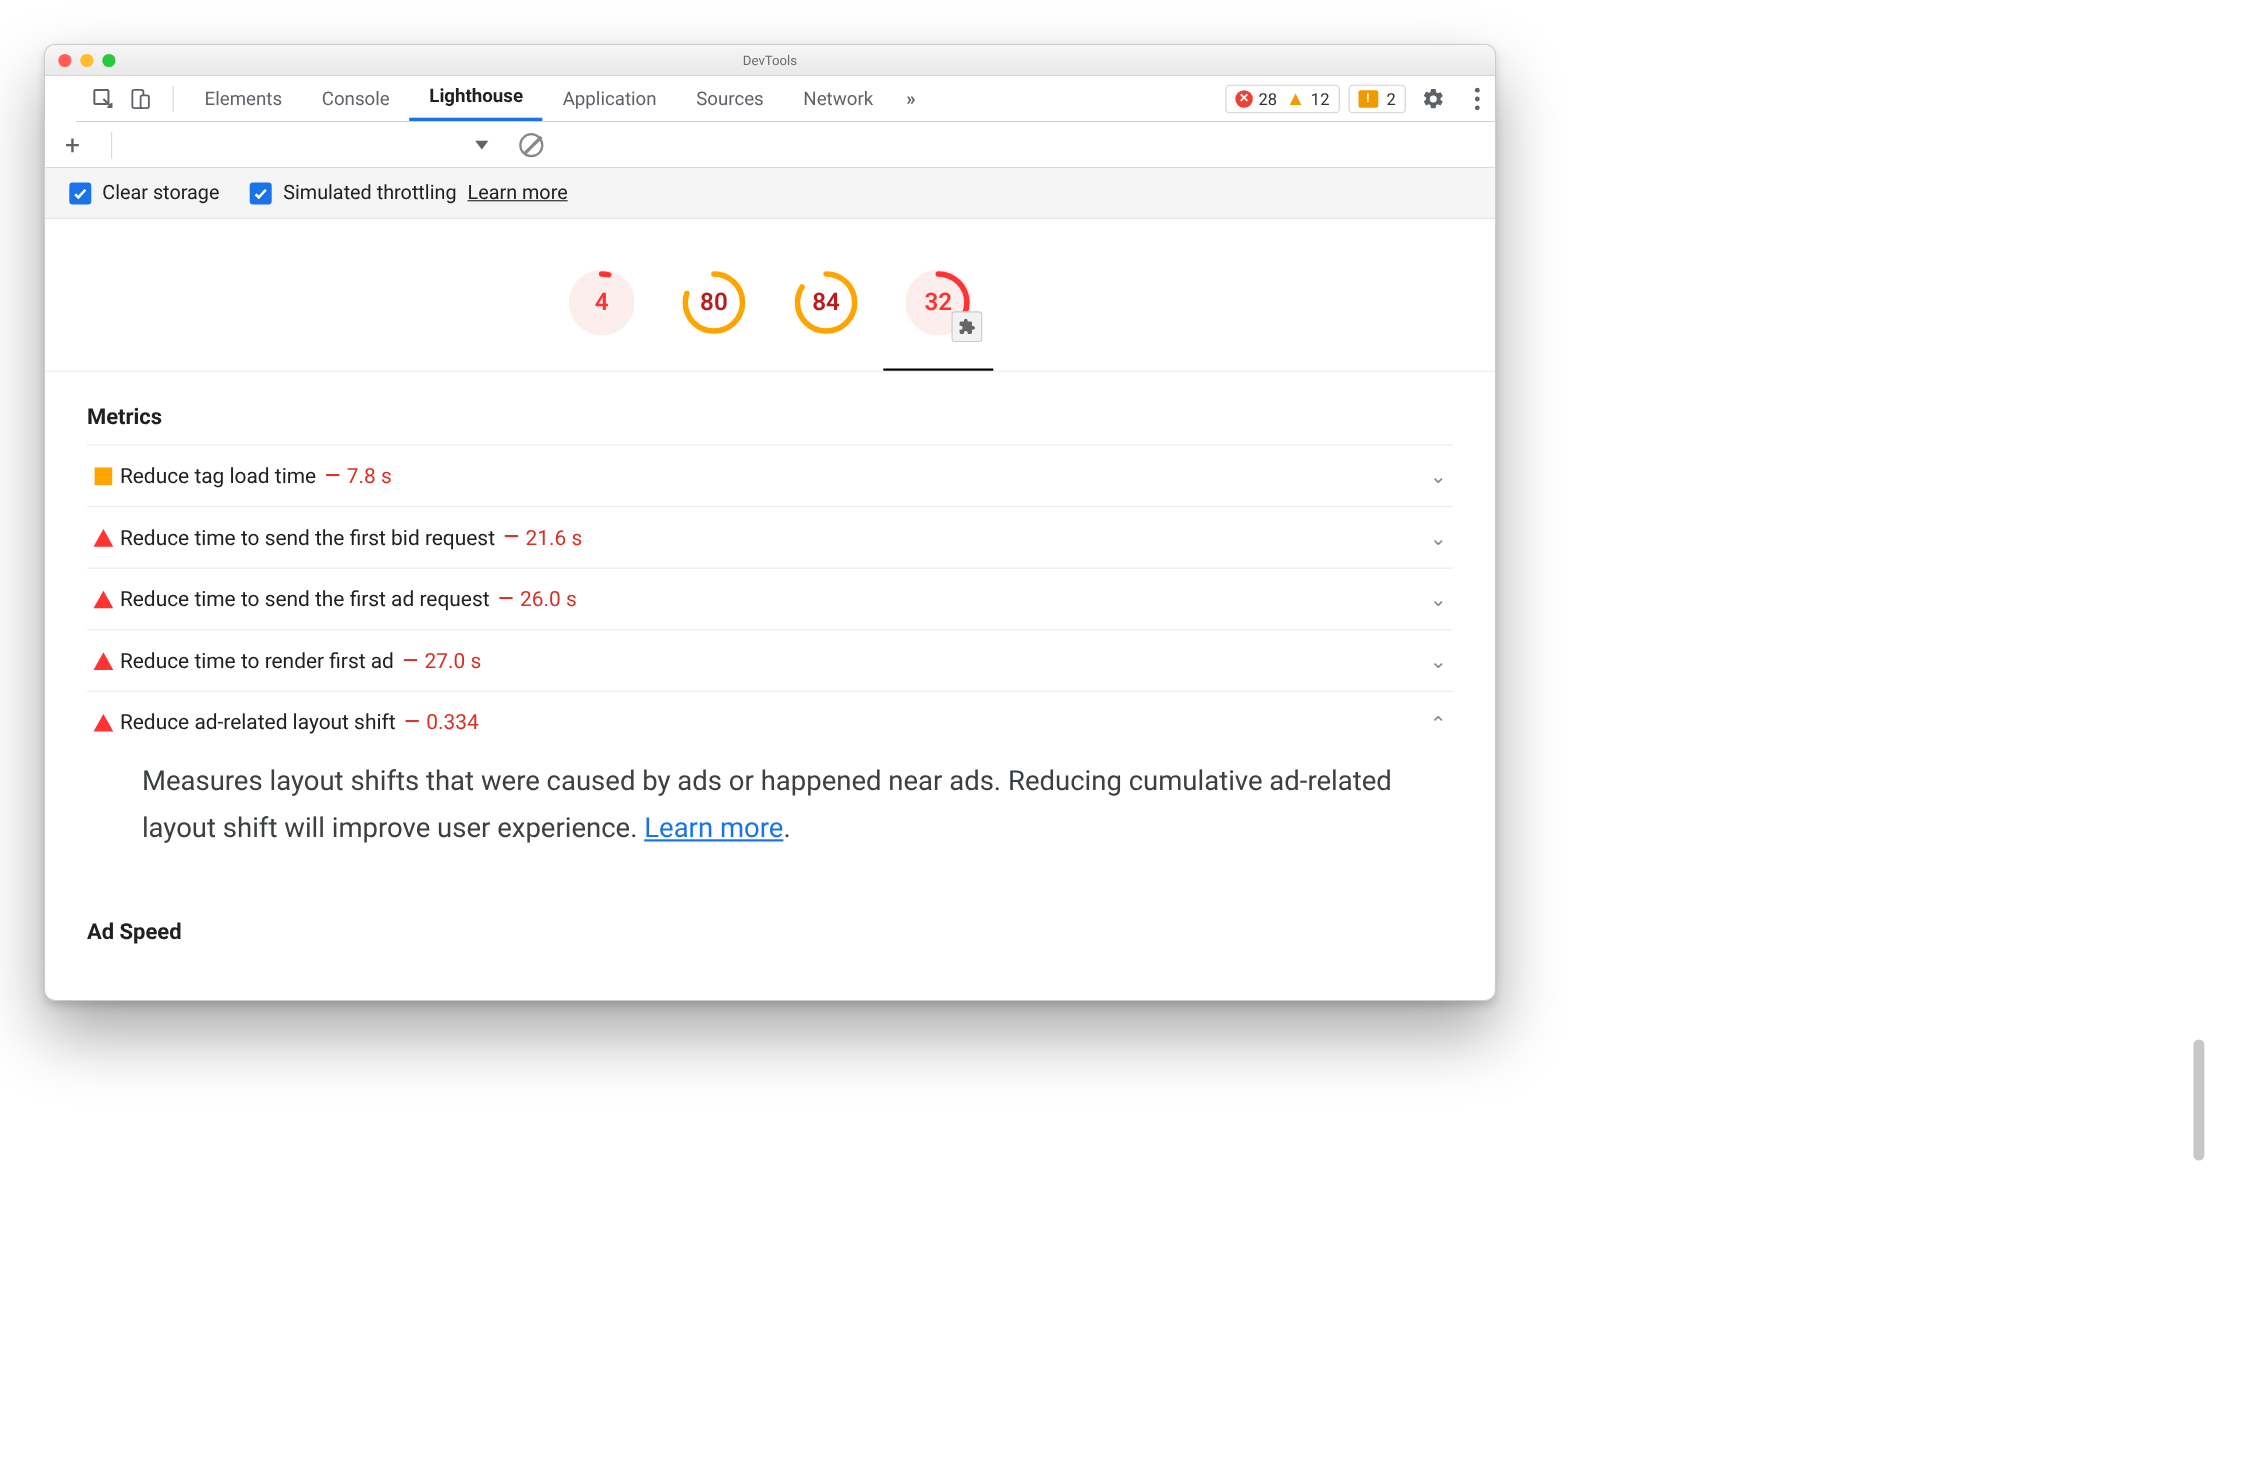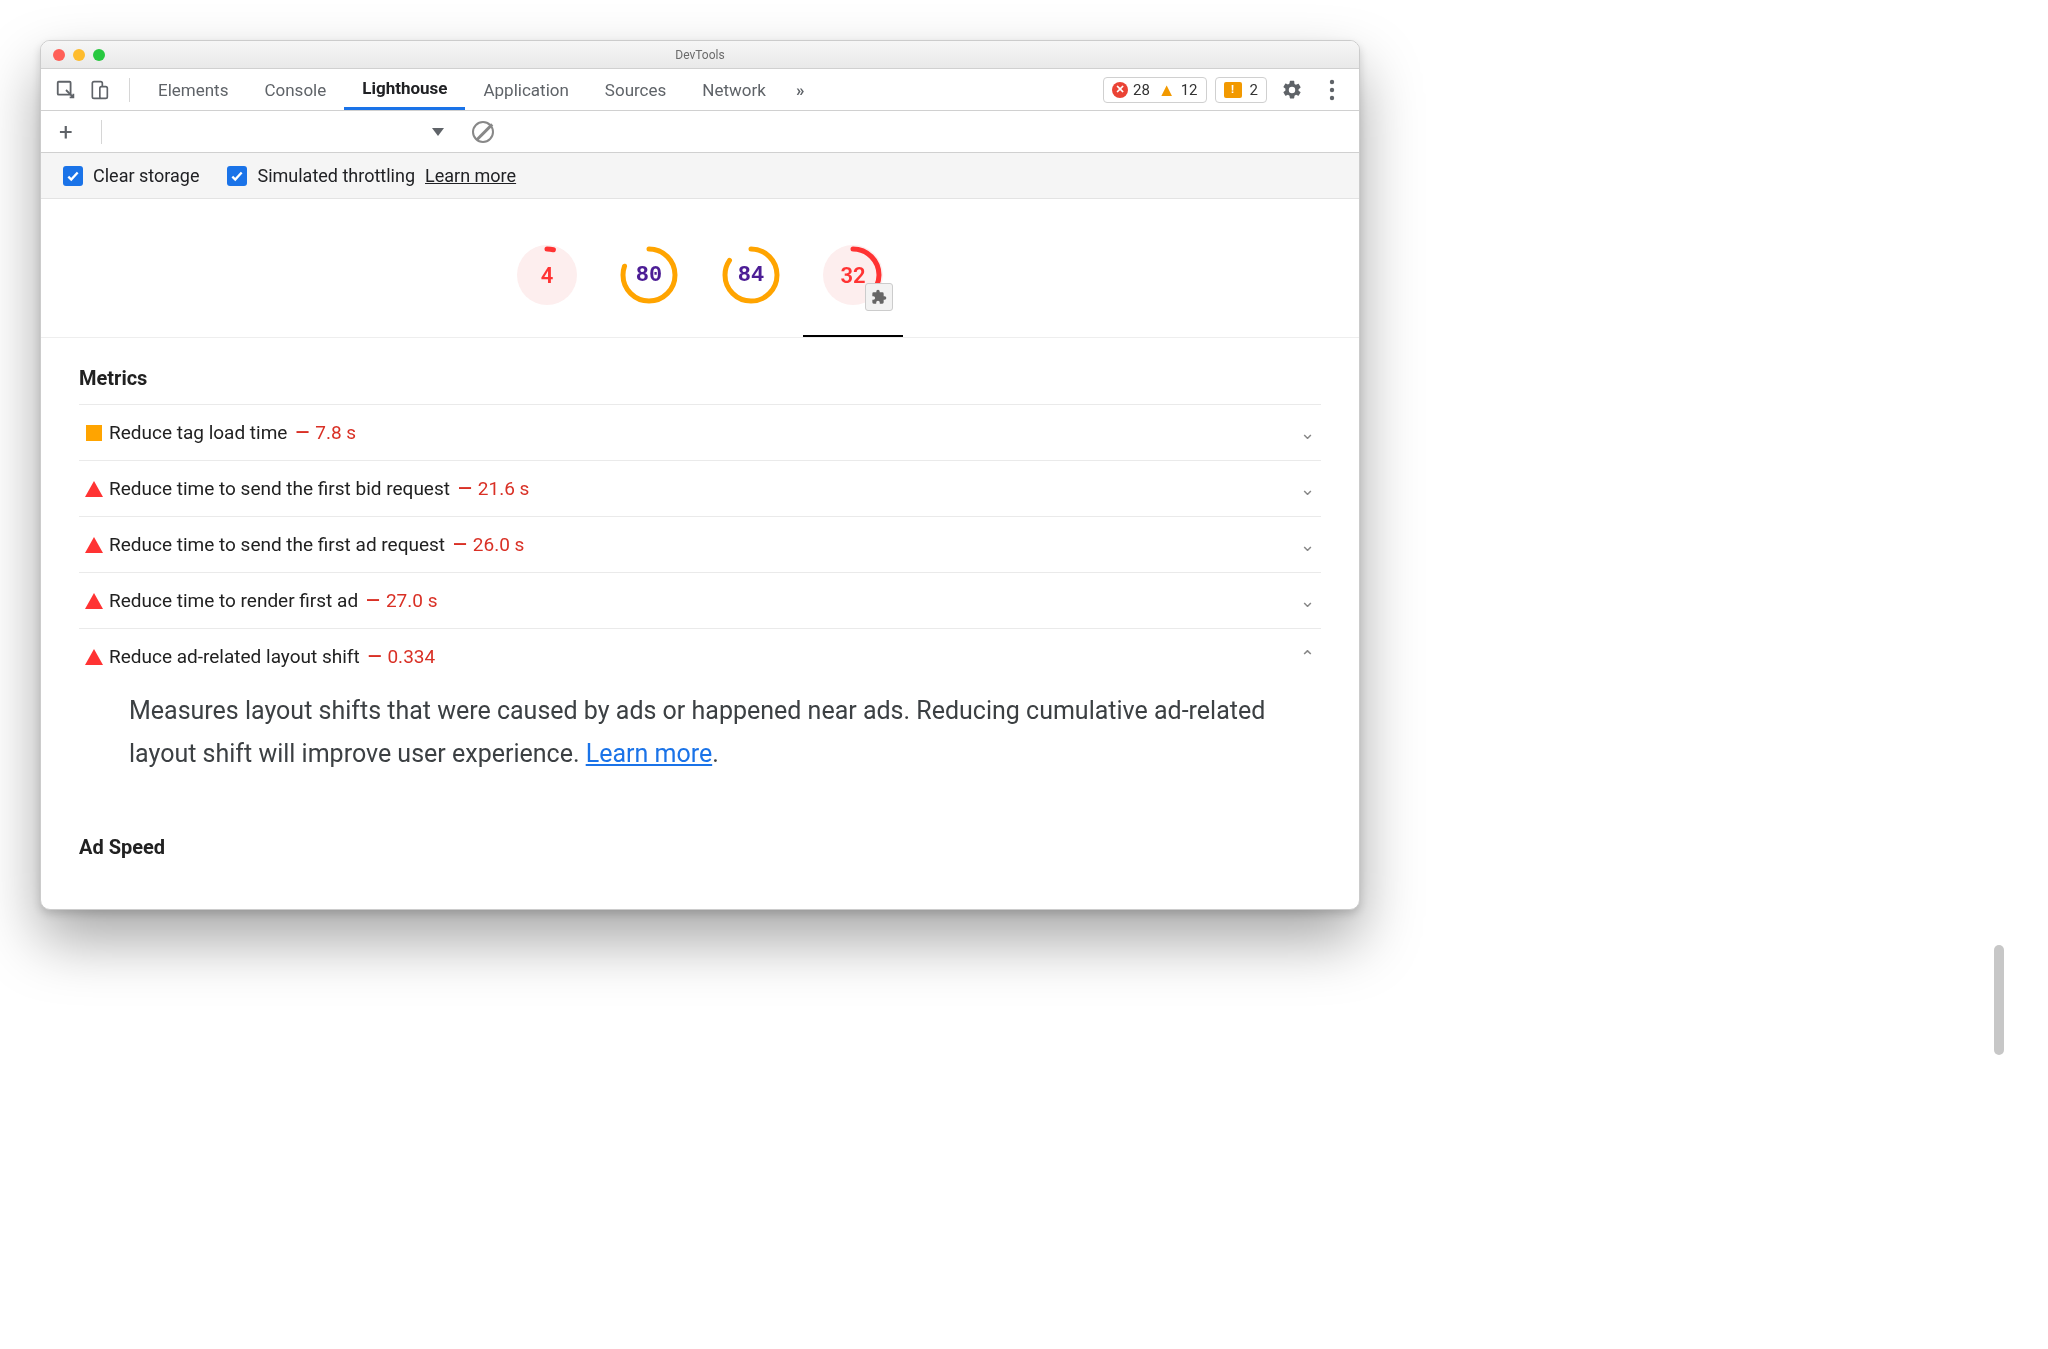--- a/index.html
+++ b/index.html
@@ -48,24 +48,25 @@
   .titlebar .title {
     position:absolute; left:0; right:0; text-align:center;
     font-size:12px; color:#6b6b6b; pointer-events:none;
   }
 
   
   .tabs-row {
     display:flex; align-items:center;
     height:42px;
     border-bottom:1px solid #d0d0d0;
-    padding: 0 12px 0 8px;
+    padding: 0 1px 0 8px;
     gap: 2px;
     font-size: 17px;
     color:#5f6368;
+    margin-left:28px;
   }
   .left-icons { display:flex; align-items:center; gap:12px; padding:0 10px 0 6px; }
   .divider { width:1px; height:24px; background:#d6d6d6; margin:0 8px; }
   .tab { padding: 0 18px; height:100%; display:flex; align-items:center; cursor:pointer; color:#5f6368; }
   .tab.active { color:#202124; border-bottom:3px solid #1a73e8; margin-bottom:-1px; font-weight:700; }
   .chevrons { padding:0 10px; color:#5f6368; font-weight:bold; cursor:pointer; }
 
   .spacer { flex:1; }
 
   .badges { display:flex; align-items:center; gap:8px; }
@@ -118,21 +119,21 @@
   .gauge-wrap { display:flex; flex-direction:column; align-items:center; position:relative; cursor:pointer; }
   .gauge { position:relative; width:60px; height:60px; }
   .gauge-value {
     position:absolute; top:0; left:0; width:60px; height:60px;
     display:flex; align-items:center; justify-content:center;
     font-size:22px; font-weight:600;
   }
   .g-red { color:#f33; }
   .g-red .bg { fill: #fdeeee; }
   .g-red .arc { stroke:#f33; }
-  .g-orange { color:#4c1d95;font-family:Liberation Mono, monospace; }
+  .g-orange { color:#b91c1c; }
   .g-orange .arc { stroke:#ffa400; }
   .g-orange .bg { fill:#fff; }
   .puzzle-badge {
     position:absolute; bottom:-6px; right:-10px;
     width:28px;height:28px;background:#f2f2f2;border:1px solid #ccc;border-radius:3px;
     display:flex;align-items:center;justify-content:center;color:#666;
   }
   .gauge-selected::after {
     content:""; position:absolute; bottom:-32px; left:-20px; right:-20px; height:2px; background:#000;
   }

